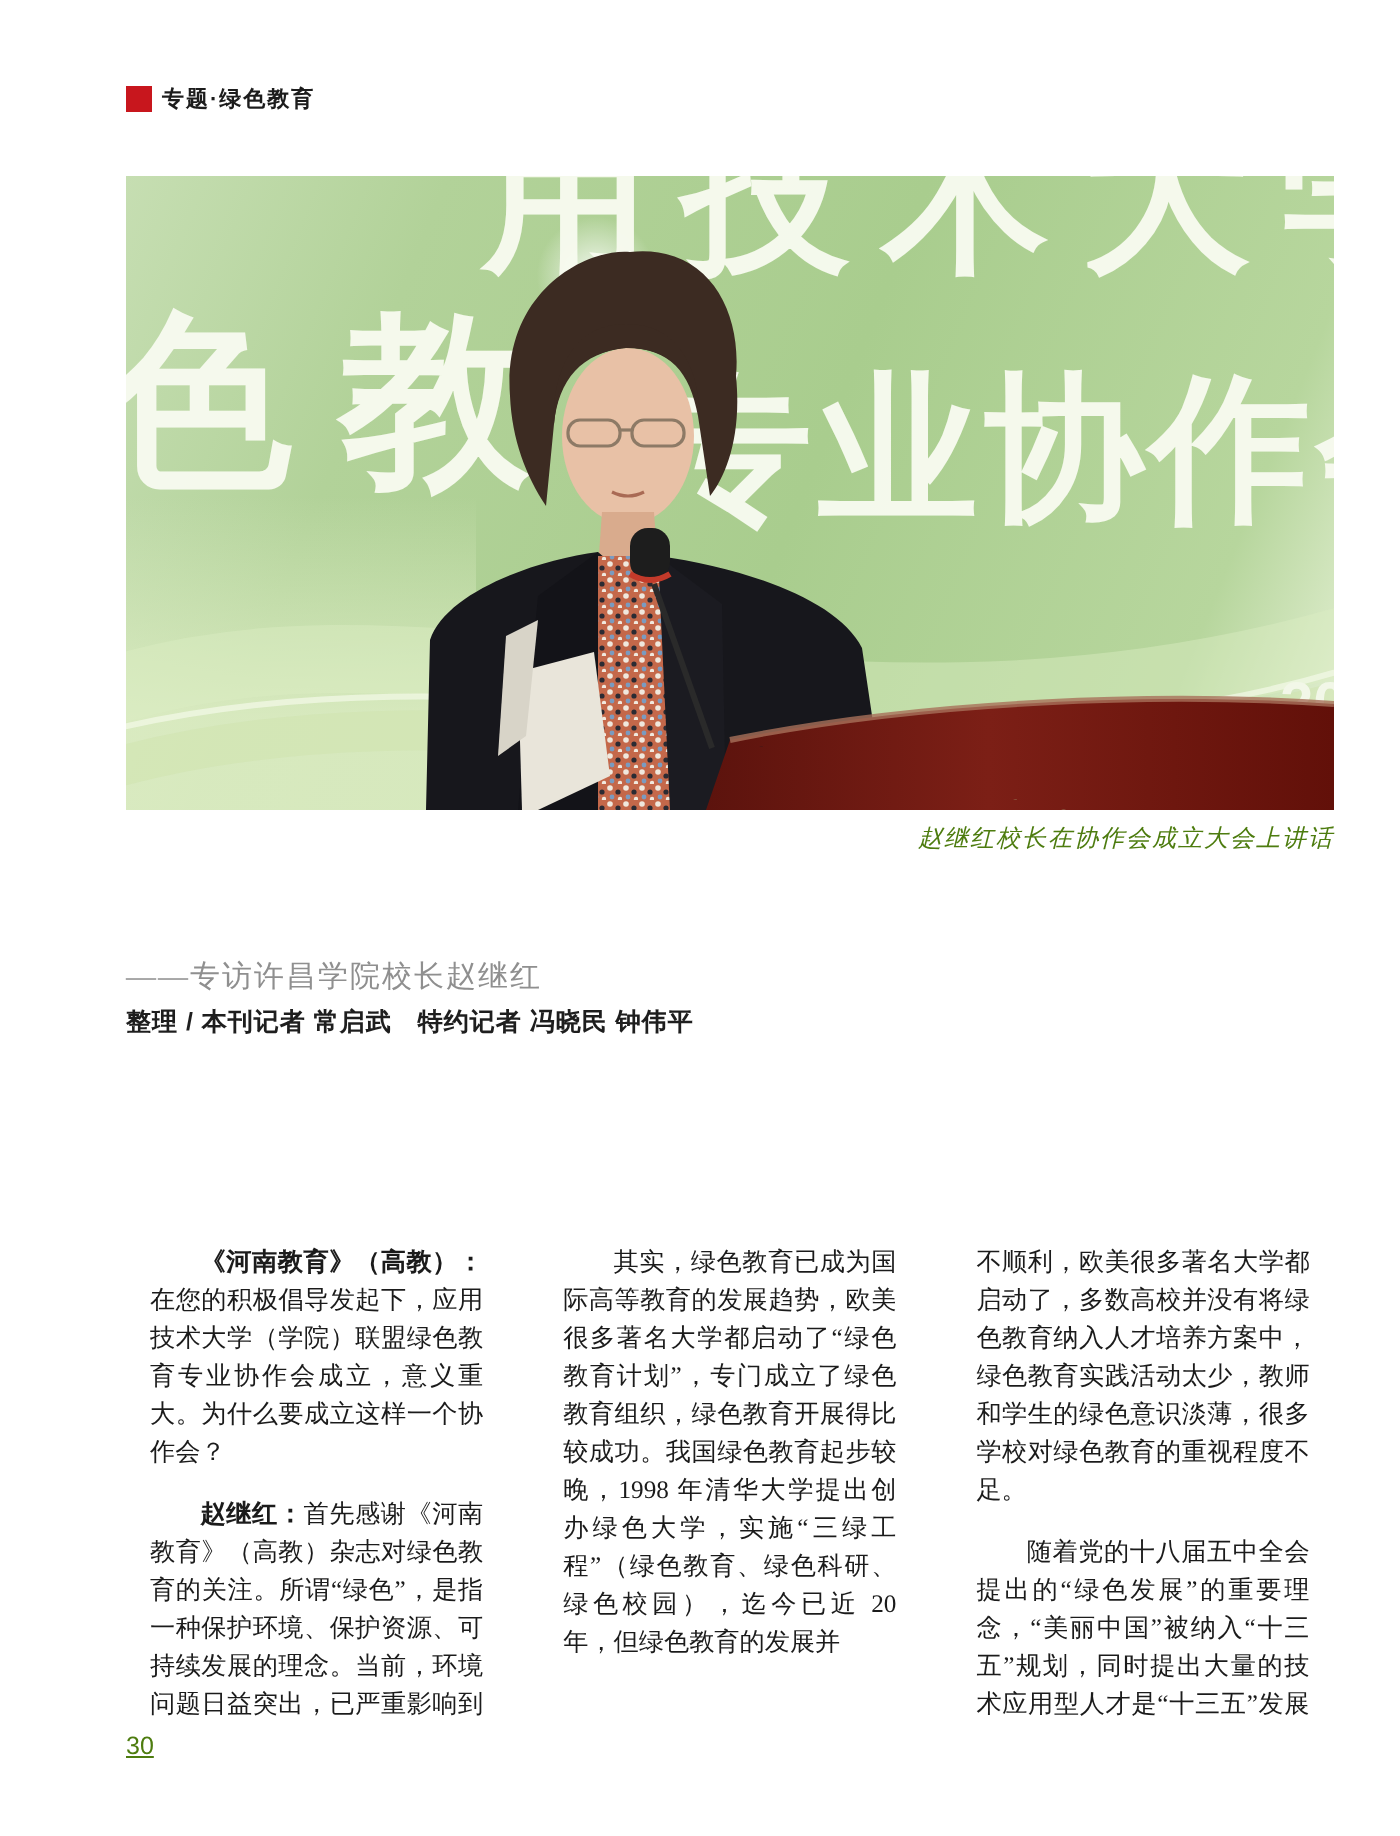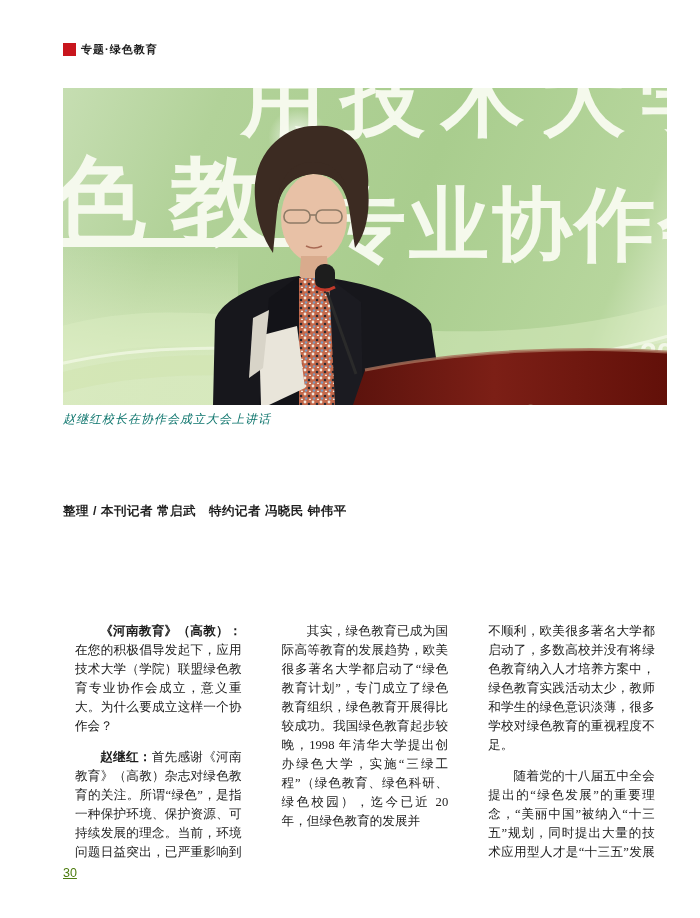--- a/index.html
+++ b/index.html
@@ -16,29 +16,29 @@
   .photo{position:absolute;left:63px;top:88px;width:604px;height:317px;overflow:hidden;
          background:linear-gradient(112deg,#c6deb2 0%,#b2d299 22%,#a9cd8e 55%,#b7d69d 86%,#e6f1d6 99%);}
   .ph-flare{position:absolute;left:205px;top:20px;width:60px;height:60px;border-radius:50%;
          background:radial-gradient(circle,rgba(255,255,255,.85) 0%,rgba(255,255,255,0) 70%);}
   .ph-cornerlight{position:absolute;left:0;top:160px;width:175px;height:157px;
          background:linear-gradient(180deg,rgba(225,240,200,0) 0%,rgba(228,241,203,.75) 70%);}
   .ph-swish{position:absolute;left:0;top:0;}
   .banner{position:absolute;color:#f8fbf0;font-weight:bold;white-space:nowrap;
           font-family:"Liberation Sans","DejaVu Sans",sans-serif;opacity:.96;}
   .banner.row1{left:178px;top:-46px;font-size:84px;letter-spacing:16px;}
-  .banner.left{left:-12px;top:50px;font-size:95px;letter-spacing:24px;text-decoration:underline;}
+  .banner.left{left:-12px;top:50px;font-size:95px;letter-spacing:24px;}
   .banner.right{left:263px;top:84px;font-size:80px;letter-spacing:3px;}
   .year{position:absolute;left:577px;top:248px;color:#f2f7e8;font-weight:bold;font-size:30px;
         font-family:"Liberation Sans","DejaVu Sans",sans-serif;}
   .ph-fig{position:absolute;left:0;top:0;}
 
   
-  .caption{position:absolute;left:63px;top:411px;width:604px;text-align:left;
-           font-size:12px;font-style:italic;color:#0f766e;letter-spacing:1px;}
+  .caption{position:absolute;left:63px;top:411px;width:604px;text-align:right;
+           font-size:12px;font-style:italic;color:#4d7c0f;letter-spacing:1px;}
 
   
   .title{position:absolute;left:63px;top:436px;margin:0;font-size:23px;color:#141414;
          font-family:"Liberation Sans","DejaVu Sans",sans-serif;font-weight:bold;letter-spacing:1.5px;}
   .subtitle{position:absolute;left:63px;top:479px;font-size:15px;color:#8f8f8f;letter-spacing:1px;}
   .byline{position:absolute;left:63px;top:503px;font-size:12.5px;font-weight:bold;color:#1e1e1e;
           font-family:"Liberation Sans","DejaVu Sans",sans-serif;letter-spacing:.5px;text-align:center;}
 
   
   .cols{position:absolute;left:63px;top:610px;width:604px;height:250px;display:flex;gap:16px;overflow:hidden;}
@@ -126,20 +126,21 @@
 
       <g>
         <path d="M 604 317 L 604 264 C 520 258, 400 262, 302 282 L 470 317 Z M 302 282 L 470 317 L 290 317 Z" fill="url(#podGrad)"></path>
         <path d="M 302 282 C 400 262, 520 258, 604 264" stroke="#a8705a" stroke-width="3" fill="none" opacity="0.8"></path>
       </g>
     </svg>
   </figure>
 
   <div class="caption">赵继红校长在协作会成立大会上讲话</div>
 
+  <div class="subtitle">——专访许昌学院校长赵继红</div>
   <div class="byline">整理 / 本刊记者 常启武　特约记者 冯晓民 钟伟平</div>
 
   <main class="cols">
     <div class="col">
         <p class="q ind"><strong>《河南教育》（高教）：</strong>在您的积极倡导发起下，应用技术大学（学院）联盟绿色教育专业协作会成立，意义重大。为什么要成立这样一个协作会？</p>
         <p class=" ind"><strong>赵继红：</strong>首先感谢《河南教育》（高教）杂志对绿色教育的关注。所谓“绿色”，是指一种保护环境、保护资源、可持续发展的理念。当前，环境问题日益突出，已严重影响到人类的生存与发展，人们开始迫切呼吁“绿色”，呼吁人类善待环境，改善人与自然的关系，保护人类共同的生存空间。但在实施环境</p>
       </div>
     <div class="col">
         <p class=" ind">其实，绿色教育已成为国际高等教育的发展趋势，欧美很多著名大学都启动了“绿色教育计划”，专门成立了绿色教育组织，绿色教育开展得比较成功。我国绿色教育起步较晚，1998 年清华大学提出创办绿色大学，实施“三绿工程”（绿色教育、绿色科研、绿色校园），迄今已近 20 年，但绿色教育的发展并</p>
       </div>

